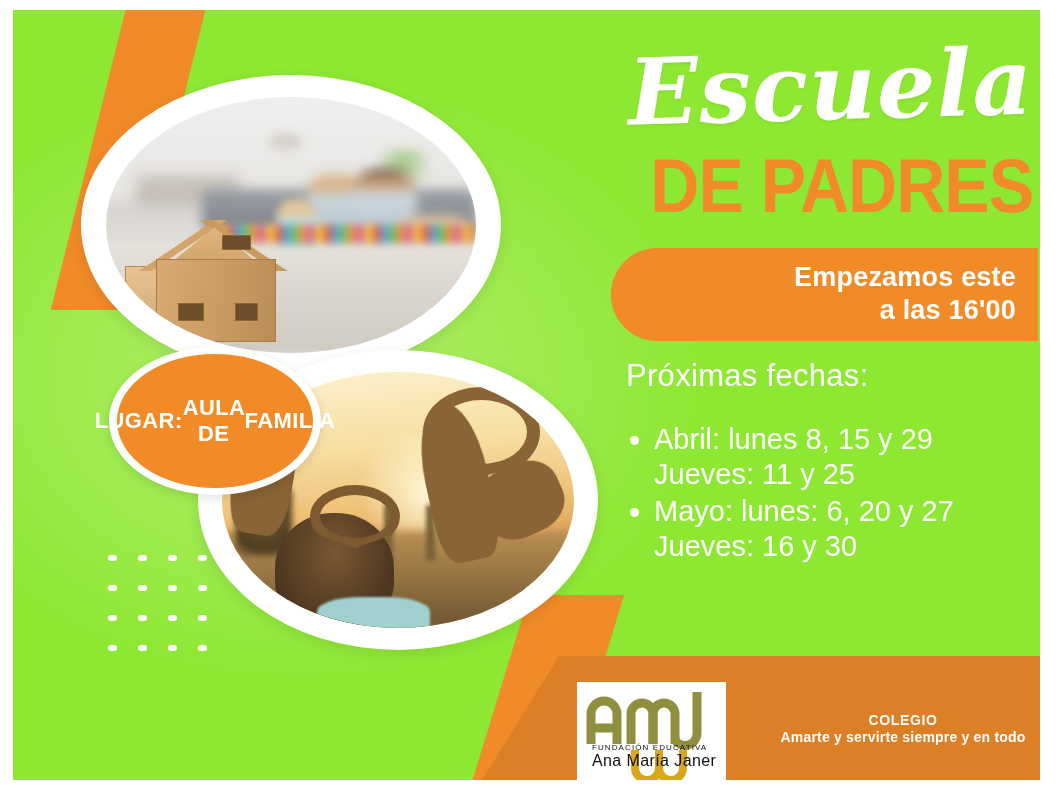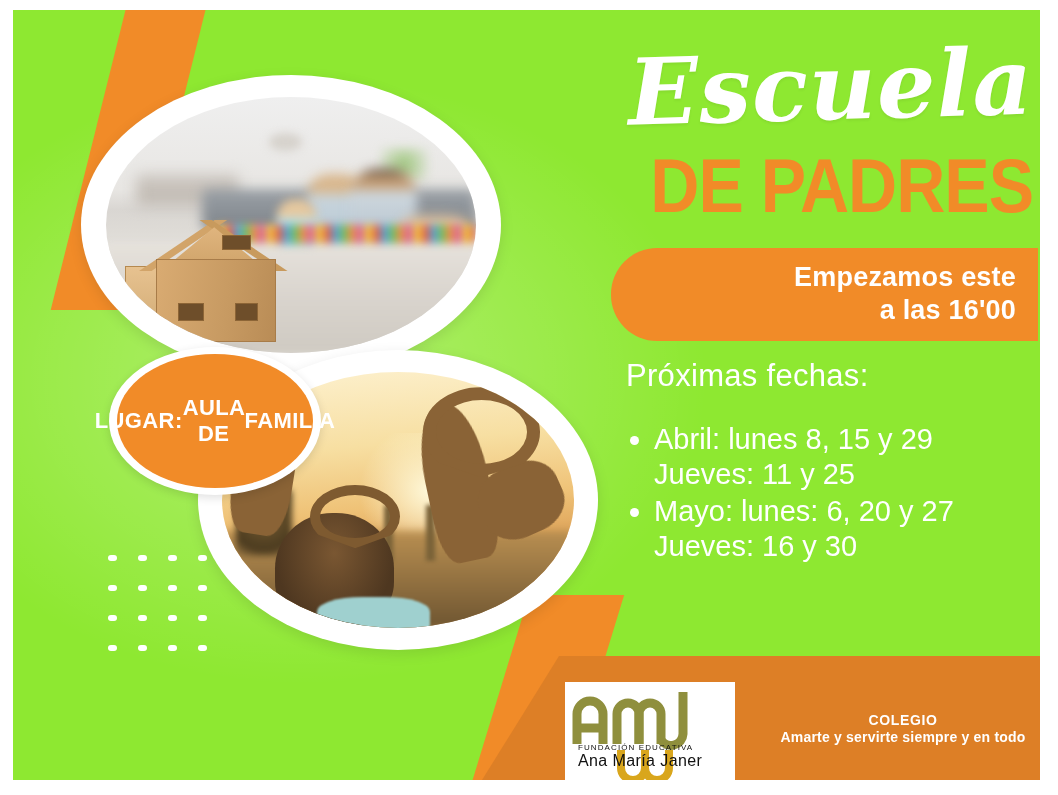--- a/index.html
+++ b/index.html
@@ -263,23 +263,23 @@
   .date-list{
     position:absolute;left:613px;top:412px;width:410px;
     margin:0;padding:0 0 0 28px;
     color:#ffffff;font-size:29px;line-height:35px;
     list-style:disc;
   }
   .date-list li{margin-bottom:2px;}
   .date-list .sub{display:block;}
   
   .logo-box{
-    position:absolute;left:552px;top:672px;width:170px;height:104px;
+    position:absolute;left:564px;top:672px;width:149px;height:104px;
     background:#ffffff;
-    display:flex;align-items:center;
+    display:flex;align-items:center;justify-content:center;
     overflow:hidden;
   }
   .footer-text{
     position:absolute;left:745px;top:702px;width:290px;
     text-align:center;color:#ffffff;
   }
   .footer-text .line1{font-size:14px;font-weight:bold;letter-spacing:.6px;line-height:17px;}
   .footer-text .line2{font-size:14px;font-weight:bold;letter-spacing:.6px;line-height:17px;}
   .footer-text .motto{font-size:14px;font-weight:bold;letter-spacing:.2px;}
 </style>

